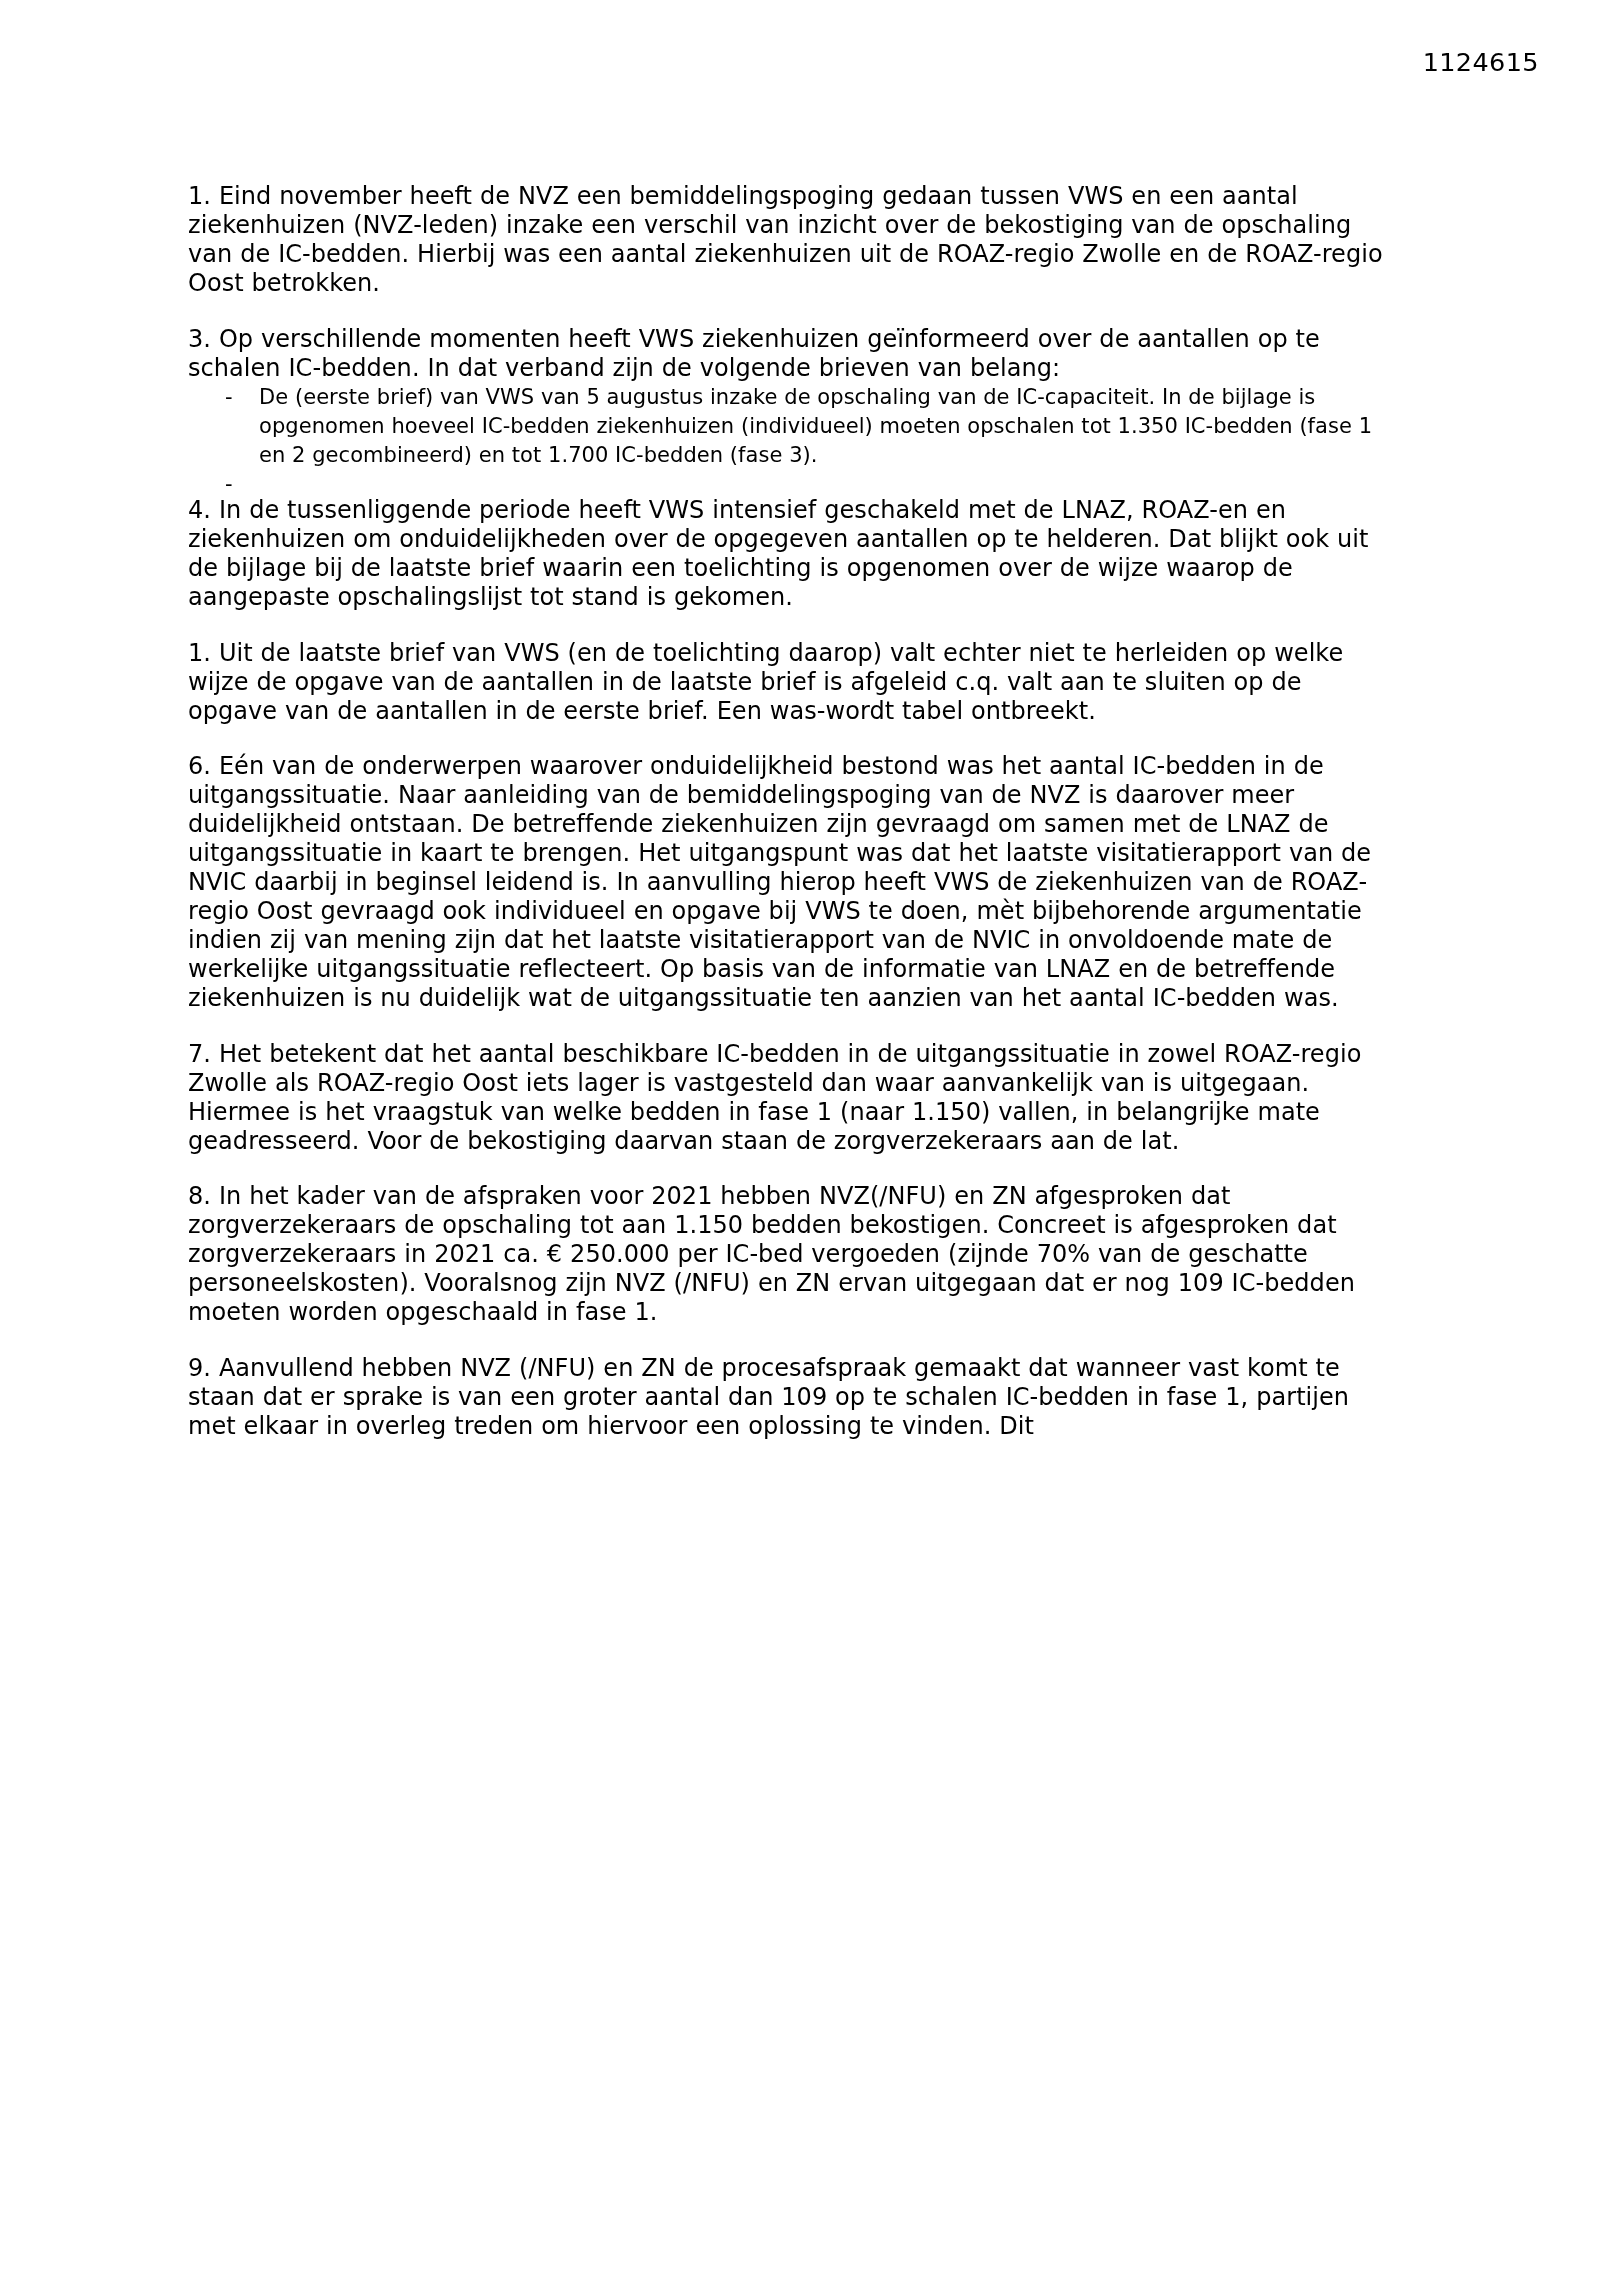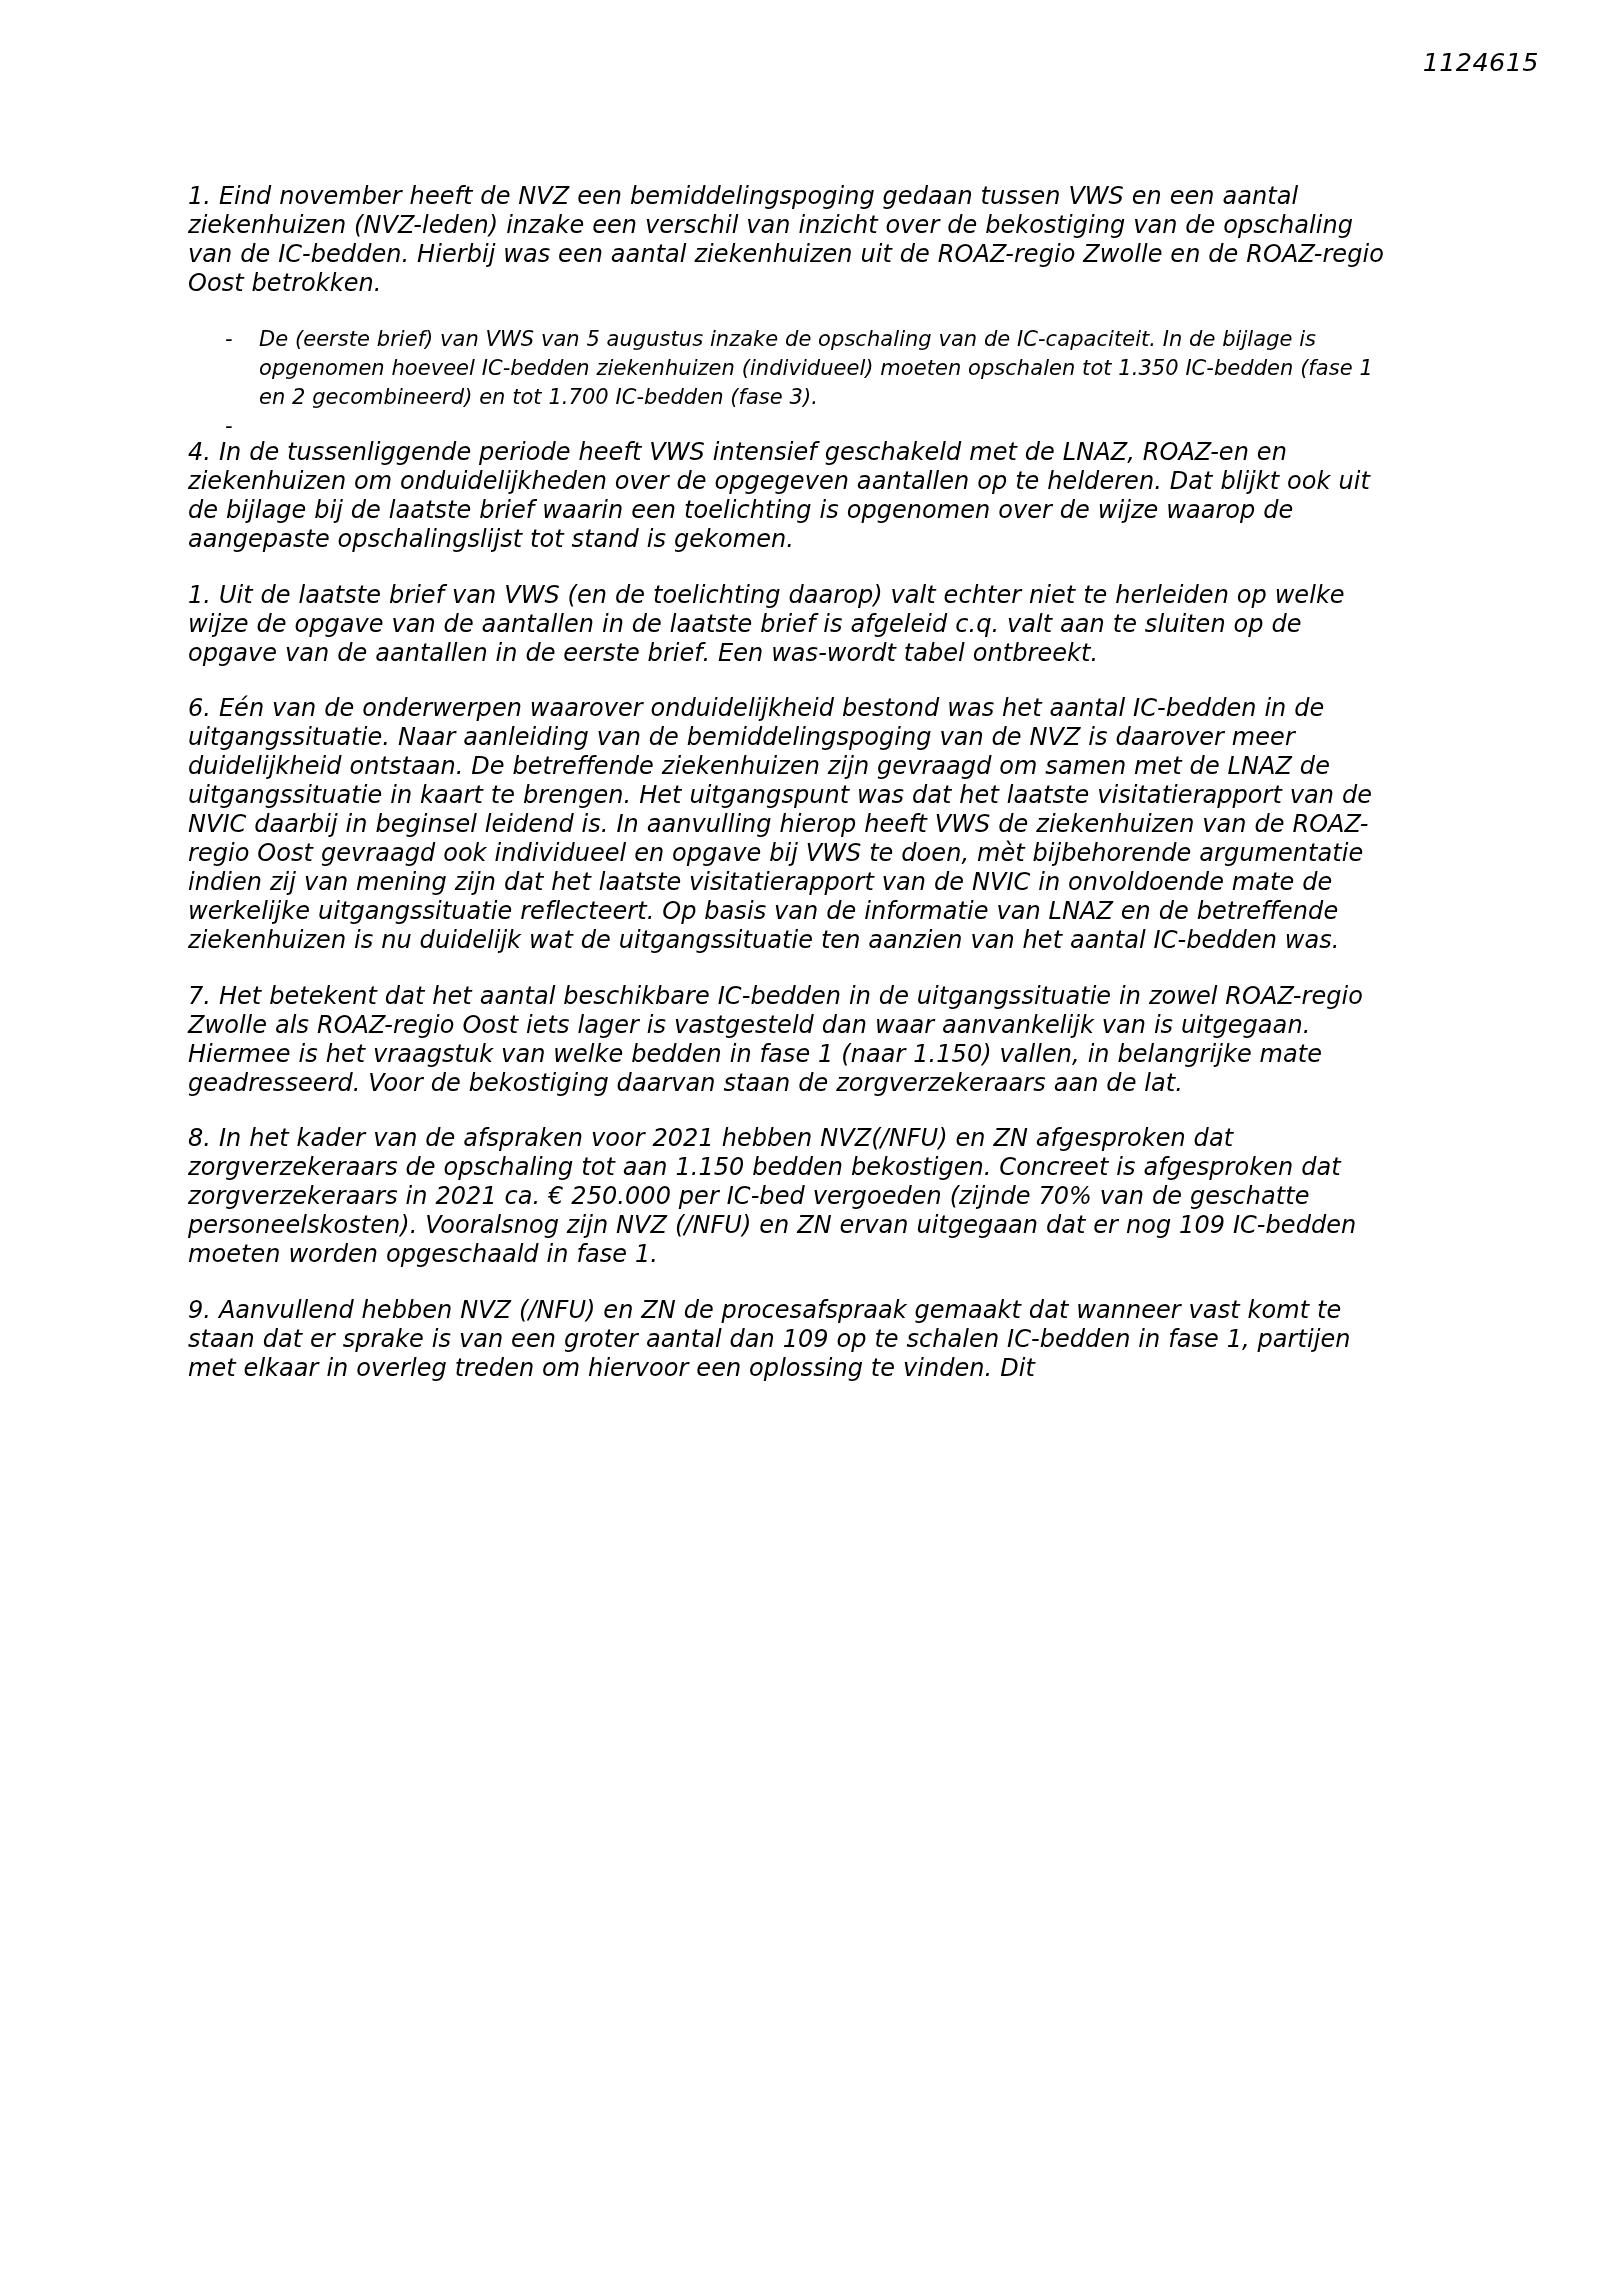--- a/index.html
+++ b/index.html
@@ -13,21 +13,20 @@
     color: #000000;
   }
   .page {
     position: relative;
     width: 1621px;
     height: 2292px;
     margin: 0 auto;
     background: #ffffff;
     box-sizing: border-box;
     overflow: hidden;
-    font-style: italic;
   }
   .doc-id {
     position: absolute;
     top: 47px;
     right: 82px;
     font-size: 25.5px;
     line-height: 1.2;
     letter-spacing: 0.4px;
     color: #000000;
     white-space: nowrap;
@@ -81,20 +80,21 @@
 <div class="page">
 
   <div class="doc-id">1124615</div>
 
   <div class="content">
 
 
     <p class="para">1. Eind november heeft de NVZ een bemiddelingspoging gedaan tussen VWS en een aantal ziekenhuizen (NVZ-leden) inzake een verschil van inzicht over de bekostiging van de opschaling van de IC-bedden. Hierbij was een aantal ziekenhuizen uit de ROAZ-regio Zwolle en de ROAZ-regio Oost betrokken.</p>
 
 
+    <p class="para tight">3. Op verschillende momenten heeft VWS ziekenhuizen geïnformeerd over de aantallen op te schalen IC-bedden. In dat verband zijn de volgende brieven van belang:</p>
 
     <ul class="bullets">
       <li>
         <span class="dash">-</span>
         <span>De (eerste brief) van VWS van 5 augustus inzake de opschaling van de IC-capaciteit. In de bijlage is opgenomen hoeveel IC-bedden ziekenhuizen (individueel) moeten opschalen tot 1.350 IC-bedden (fase 1 en 2 gecombineerd) en tot 1.700 IC-bedden (fase 3).</span>
       </li>
       <li>
         <span class="dash">-</span>
       </li>
     </ul>

